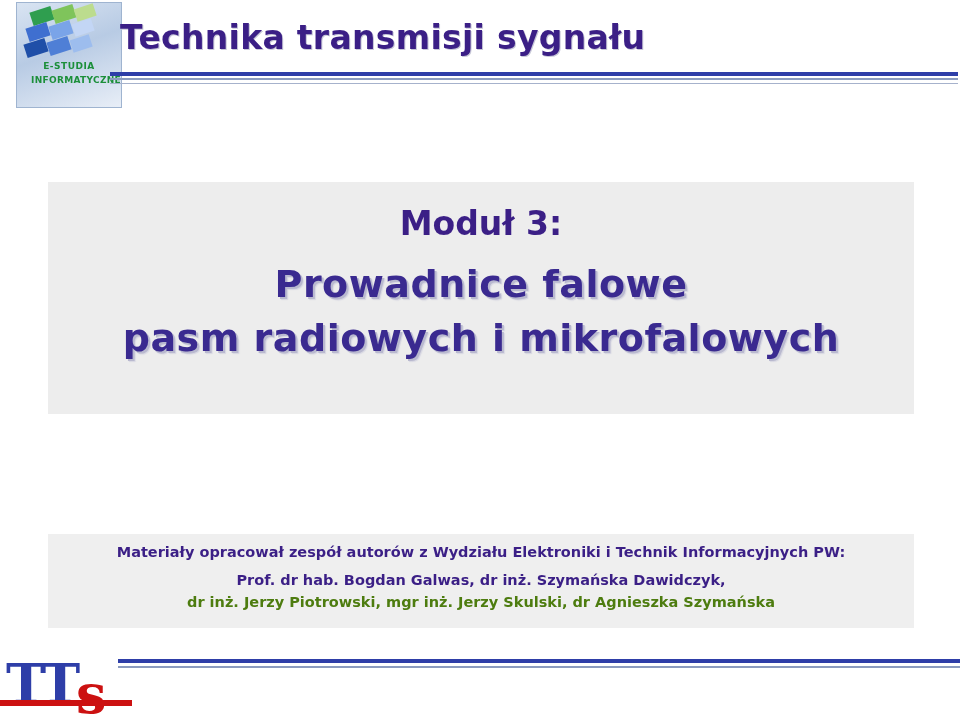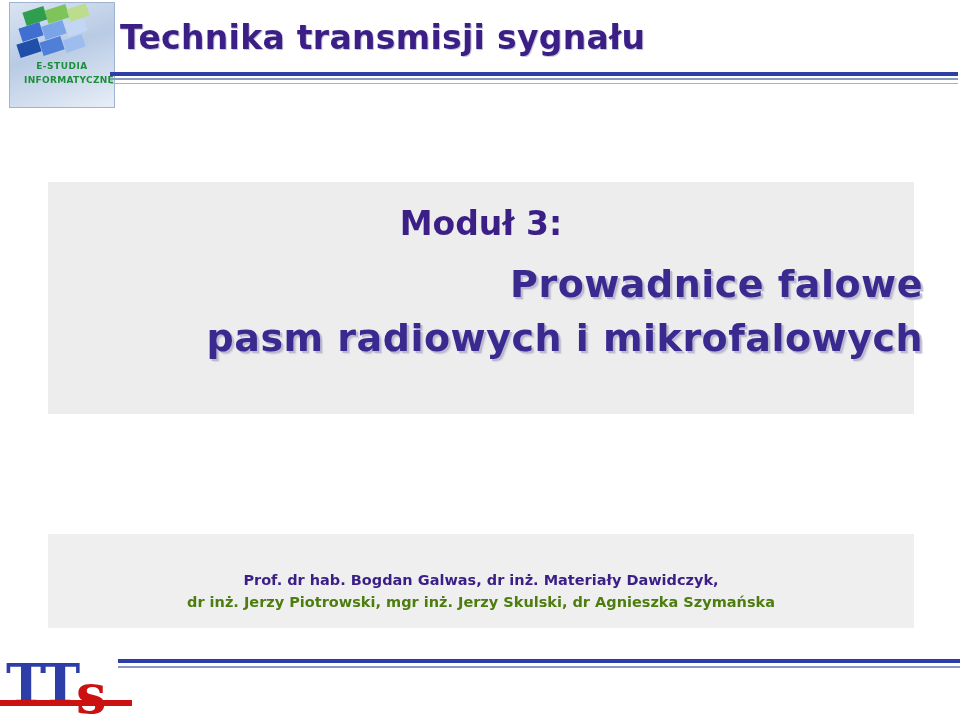--- a/index.html
+++ b/index.html
@@ -18,21 +18,21 @@
   
   #header {
     position: absolute;
     left: 0;
     top: 0;
     width: 960px;
     height: 92px;
   }
   #logo-box {
     position: absolute;
-    left: 9px;
+    left: 16px;
     top: 2px;
     width: 104px;
     height: 104px;
     background: linear-gradient(160deg, #d9e4f2 0%, #b8cbe4 45%, #e8eef7 100%);
     border: 1px solid #9fb4d0;
     overflow: hidden;
   }
   #logo-box svg { display: block; }
   #logo-text1 {
     position: absolute;
@@ -107,28 +107,27 @@
     width: 866px;
     text-align: center;
     font-size: 33px;
     font-weight: bold;
     color: #3b1f86;
     font-family: "DejaVu Sans", sans-serif;
   }
   #title-line1, #title-line2 {
     position: absolute;
     width: 866px;
-    text-align: right;
+    text-align: center;
     font-size: 38px;
     font-weight: bold;
     color: #3a2a90;
     font-family: "DejaVu Sans", sans-serif;
     text-shadow: 2px 2px 0 #b9b9cf, 3px 3px 1px #d7d7e2;
     letter-spacing: .5px;
-    padding-left: 9px;
   }
   #title-line1 { left: 0; top: 80px; }
   #title-line2 { left: 0; top: 134px; }
 
   
   #credits-panel {
     position: absolute;
     left: 48px;
     top: 534px;
     width: 866px;
@@ -250,21 +249,22 @@
   <div class="rule-thin" id="rule-c"></div>
 </div>
 
 <div id="title-panel">
   <div id="module-label">Moduł 3:</div>
   <div id="title-line1">Prowadnice falowe</div>
   <div id="title-line2">pasm radiowych i mikrofalowych</div>
 </div>
 
 <div id="credits-panel">
-  <div id="credits-line1">Prof. dr hab. Bogdan Galwas, dr inż. Materiały Dawidczyk,</div>
+  <div id="credits-intro">Materiały opracował zespół autorów z Wydziału Elektroniki i Technik Informacyjnych PW:</div>
+  <div id="credits-line1">Prof. dr hab. Bogdan Galwas, dr inż. Szymańska Dawidczyk,</div>
   <div id="credits-line2">dr inż. Jerzy Piotrowski, mgr inż. Jerzy Skulski, dr Agnieszka Szymańska</div>
 </div>
 
 <div id="footer-rule-thick"></div>
 <div id="footer-rule-thin"></div>
 
 <div id="footer-logo">
   <span class="tts-t1">T</span>
   <span class="tts-t2">T</span>
   <span class="tts-s">s</span>

